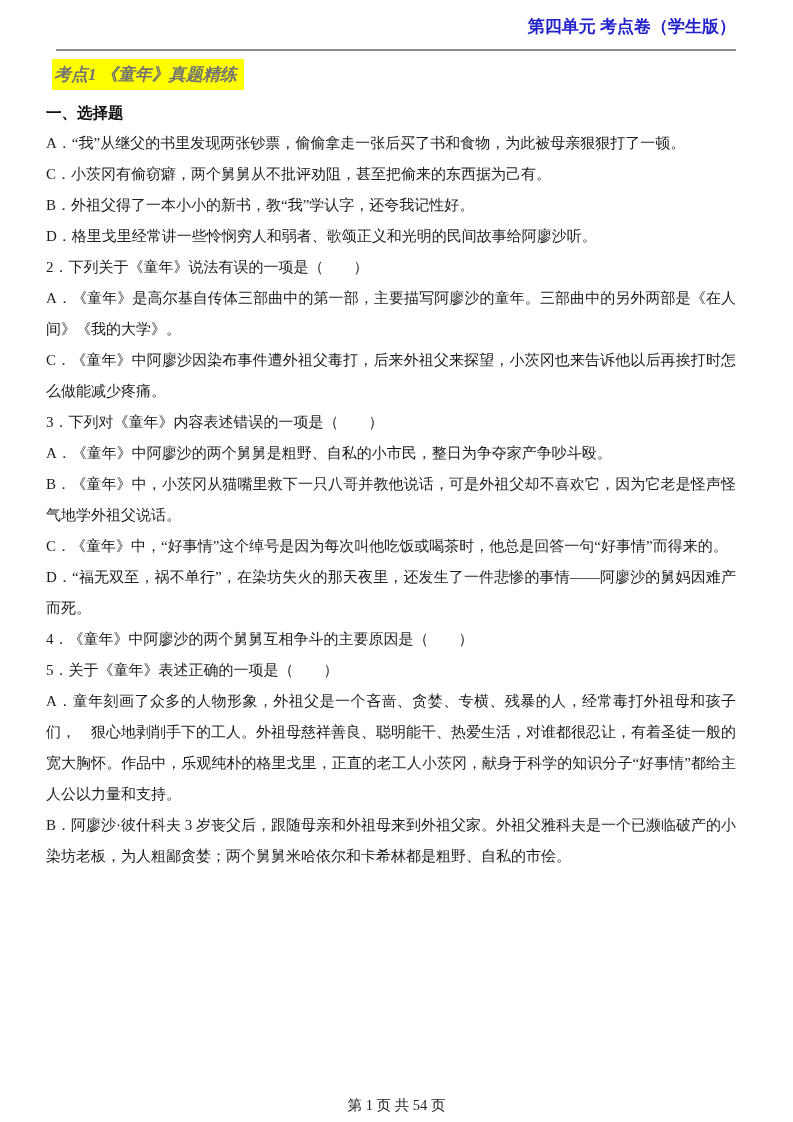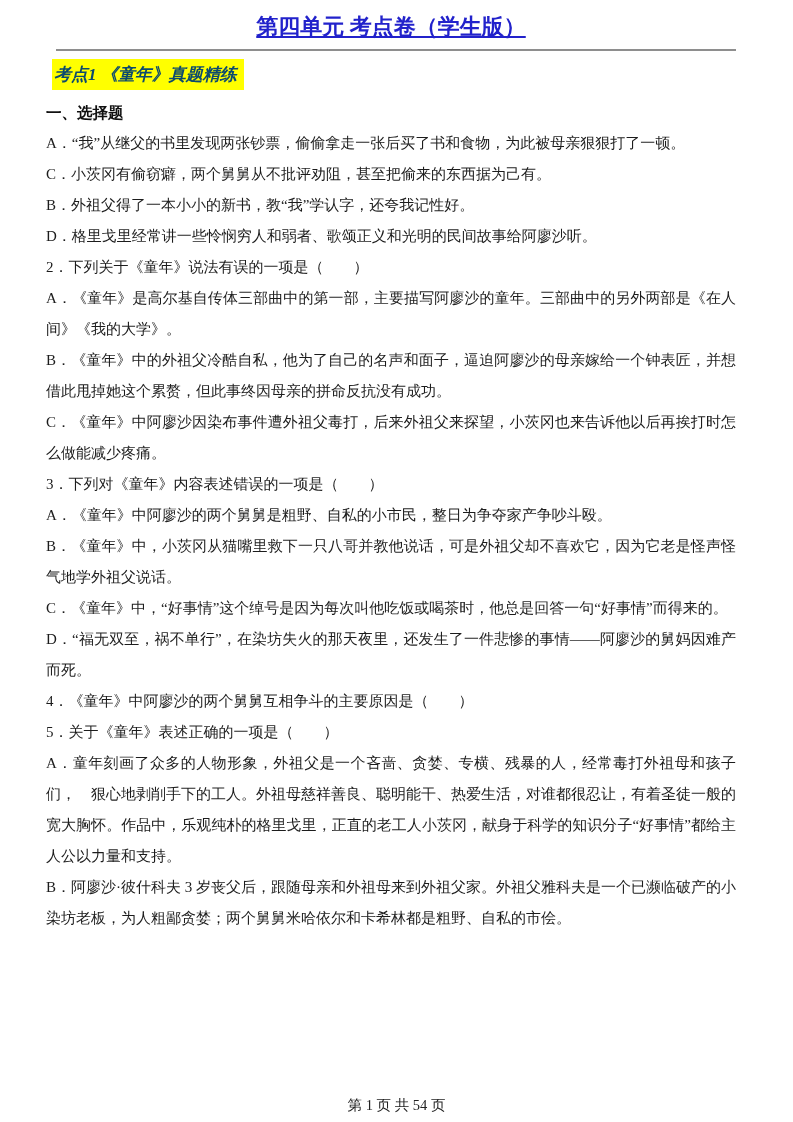--- a/index.html
+++ b/index.html
@@ -9,38 +9,37 @@
     box-sizing: border-box;
     padding: 14px 57px 0 46px;
     position: relative;
     background: #ffffff;
     font-family: "Liberation Serif", "DejaVu Serif", serif;
     color: #1c1c1c;
     overflow: hidden;
   }
   .doc-title {
     margin: 0;
-    text-align: center;
-    font-size: 22px;
+    text-align: right;
+    font-size: 17px;
     line-height: 26px;
     font-weight: bold;
     color: #2222cb;
     font-family: "Liberation Serif", "DejaVu Serif", serif;
-    text-decoration: underline;
   }
   .divider {
     height: 2px;
     background: #8e8e8e;
     margin: 9px 0 0 10px;
   }
   .topic { margin: 8px 0 0 6px; }
   .topic .hl {
     display: inline-block;
     background: #ffff00;
-    color: #0c4a6e;
+    color: #737373;
     font-weight: bold;
     font-style: italic;
     font-size: 17px;
     line-height: 23px;
     padding: 4px 7px 4px 2px;
     font-family: "Liberation Serif", "DejaVu Serif", serif;
   }
   .section-heading {
     margin: 11px 0 0 0;
     font-family: "Liberation Sans", "DejaVu Sans", sans-serif;
@@ -84,21 +83,20 @@
 
   <div class="questions">
 
     <p>A．“我”从继父的书里发现两张钞票，偷偷拿走一张后买了书和食物，为此被母亲狠狠打了一顿。</p>
     <p>C．小茨冈有偷窃癖，两个舅舅从不批评劝阻，甚至把偷来的东西据为己有。</p>
     <p>B．外祖父得了一本小小的新书，教“我”学认字，还夸我记性好。</p>
     <p>D．格里戈里经常讲一些怜悯穷人和弱者、歌颂正义和光明的民间故事给阿廖沙听。</p>
 
     <p>2．下列关于《童年》说法有误的一项是（　　）</p>
     <p>A．《童年》是高尔基自传体三部曲中的第一部，主要描写阿廖沙的童年。三部曲中的另外两部是《在人间》《我的大学》。</p>
-    <p>B．《童年》中的外祖父冷酷自私，他为了自己的名声和面子，逼迫阿廖沙的母亲嫁给一个钟表匠，并想借此甩掉她这个累赘，但此事终因母亲的拼命反抗没有成功。</p>
     <p>C．《童年》中阿廖沙因染布事件遭外祖父毒打，后来外祖父来探望，小茨冈也来告诉他以后再挨打时怎么做能减少疼痛。</p>
 
     <p>3．下列对《童年》内容表述错误的一项是（　　）</p>
     <p>A．《童年》中阿廖沙的两个舅舅是粗野、自私的小市民，整日为争夺家产争吵斗殴。</p>
     <p>B．《童年》中，小茨冈从猫嘴里救下一只八哥并教他说话，可是外祖父却不喜欢它，因为它老是怪声怪气地学外祖父说话。</p>
     <p>C．《童年》中，“好事情”这个绰号是因为每次叫他吃饭或喝茶时，他总是回答一句“好事情”而得来的。</p>
     <p>D．“福无双至，祸不单行”，在染坊失火的那天夜里，还发生了一件悲惨的事情——阿廖沙的舅妈因难产而死。</p>
 
     <p>4．《童年》中阿廖沙的两个舅舅互相争斗的主要原因是（　　）</p>
 

